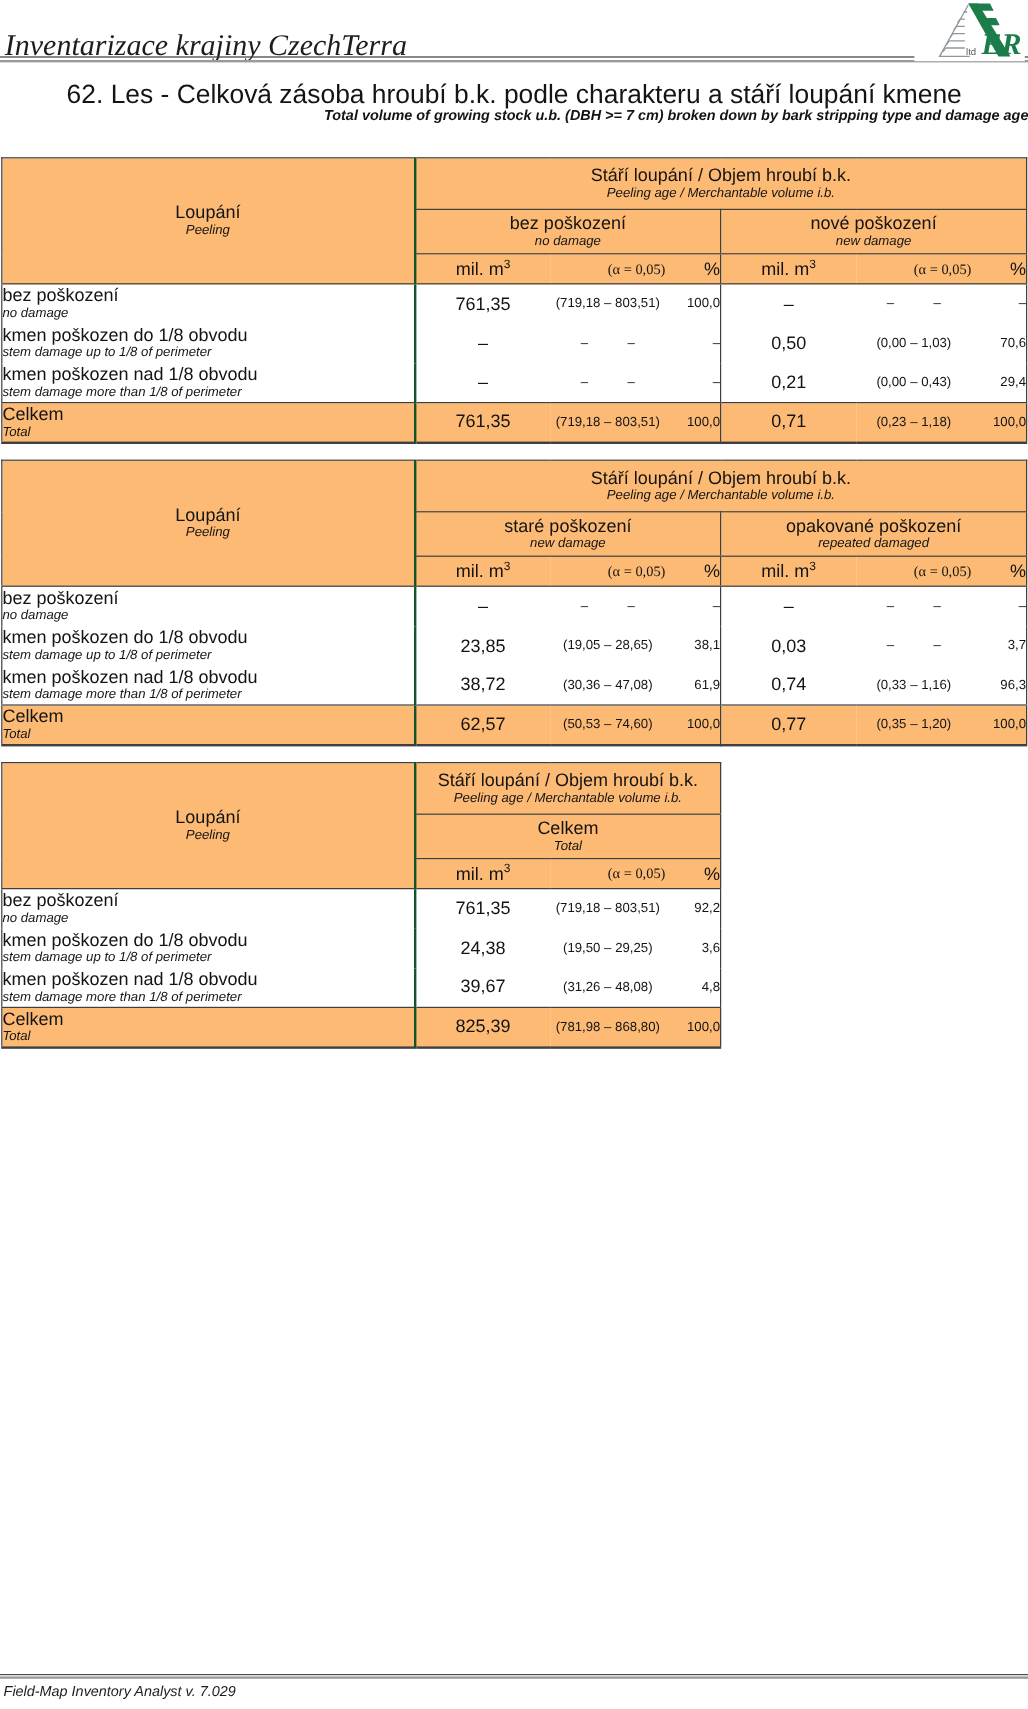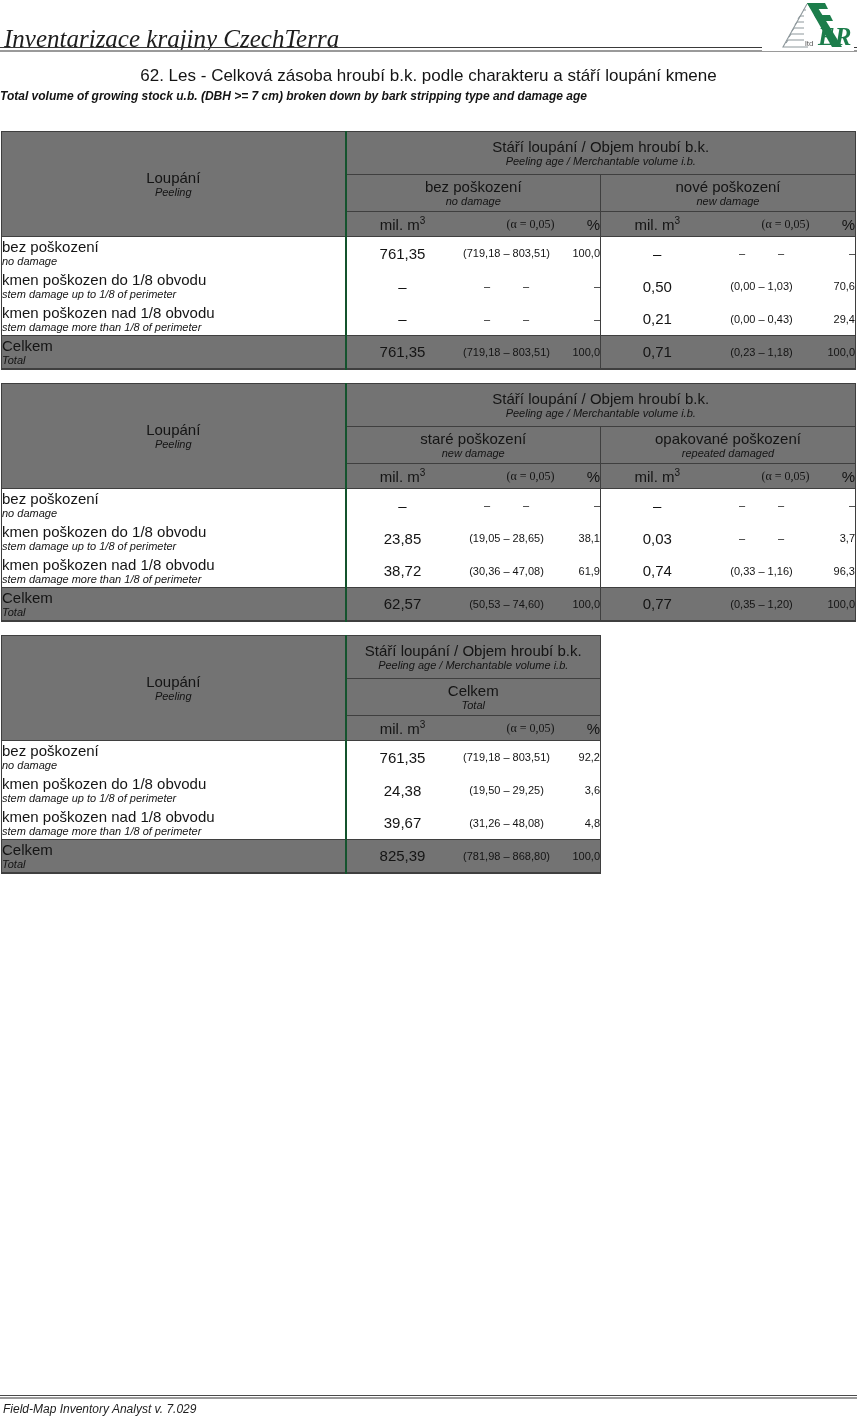--- a/index.html
+++ b/index.html
@@ -9,32 +9,32 @@
   }
   
   .hdr-title{
     position:absolute;left:4px;top:25px;
     font-family:"Liberation Serif",serif;font-style:italic;font-size:25px;color:#1d1d1d;
   }
   .hdr-rule-thin{position:absolute;left:0;top:47px;width:857px;height:1px;background:#3a3a3a;}
   .hdr-rule-thick{position:absolute;left:0;top:50px;width:857px;height:2px;background:#9a9a9a;}
   .logo{position:absolute;right:3px;top:1px;width:92px;height:50px;background:#fff;}
   
-  .doc-title{position:absolute;left:0;top:66px;width:857px;text-align:center;font-size:17px;}
-  .doc-subtitle{position:absolute;left:0;top:89px;width:857px;text-align:left;
+  .doc-title{position:absolute;left:0;top:66px;width:857px;text-align:center;font-size:22px;}
+  .doc-subtitle{position:absolute;left:0;top:89px;width:857px;text-align:right;
     font-size:12px;font-weight:bold;font-style:italic;}
   
   table.rpt{border-collapse:collapse;position:absolute;left:1px;background:#fff;
             border:1px solid #3f3f3f;border-bottom-width:2px;table-layout:fixed;}
   .rpt td{padding:0;vertical-align:middle;}
   #t1{top:131px;} #t2{top:383px;} #t3{top:635px;}
   col.c-label{width:344px;} col.c-val{width:113px;} col.c-ci{width:96px;} col.c-pct{width:46px;}
   tr.h1{height:43px;} tr.h2{height:37px;} tr.h3{height:25px;}
   tr.brow{height:33px;} tr.trow{height:33px;}
-  .green{background:#737373;}
+  .green{background:#fdba74;}
   .bline{border-bottom:1px solid #3f3f3f;}
   .tline{border-top:1px solid #3f3f3f;}
   .gl{border-left:1px solid #3f3f3f;}
   .lr{border-right:2px solid #14532d;}
   .hc{text-align:center;}
   .cs{font-size:15px;line-height:17px;}
   .en{font-size:11px;line-height:13px;font-style:italic;}
   .rl{vertical-align:top;padding:2px 4px 0 6px;text-align:left;}
   .v{font-size:15px;text-align:center;vertical-align:top;padding-top:4px;}
   .ci{font-size:11px;text-align:center;vertical-align:top;padding-top:8px;white-space:nowrap;}

